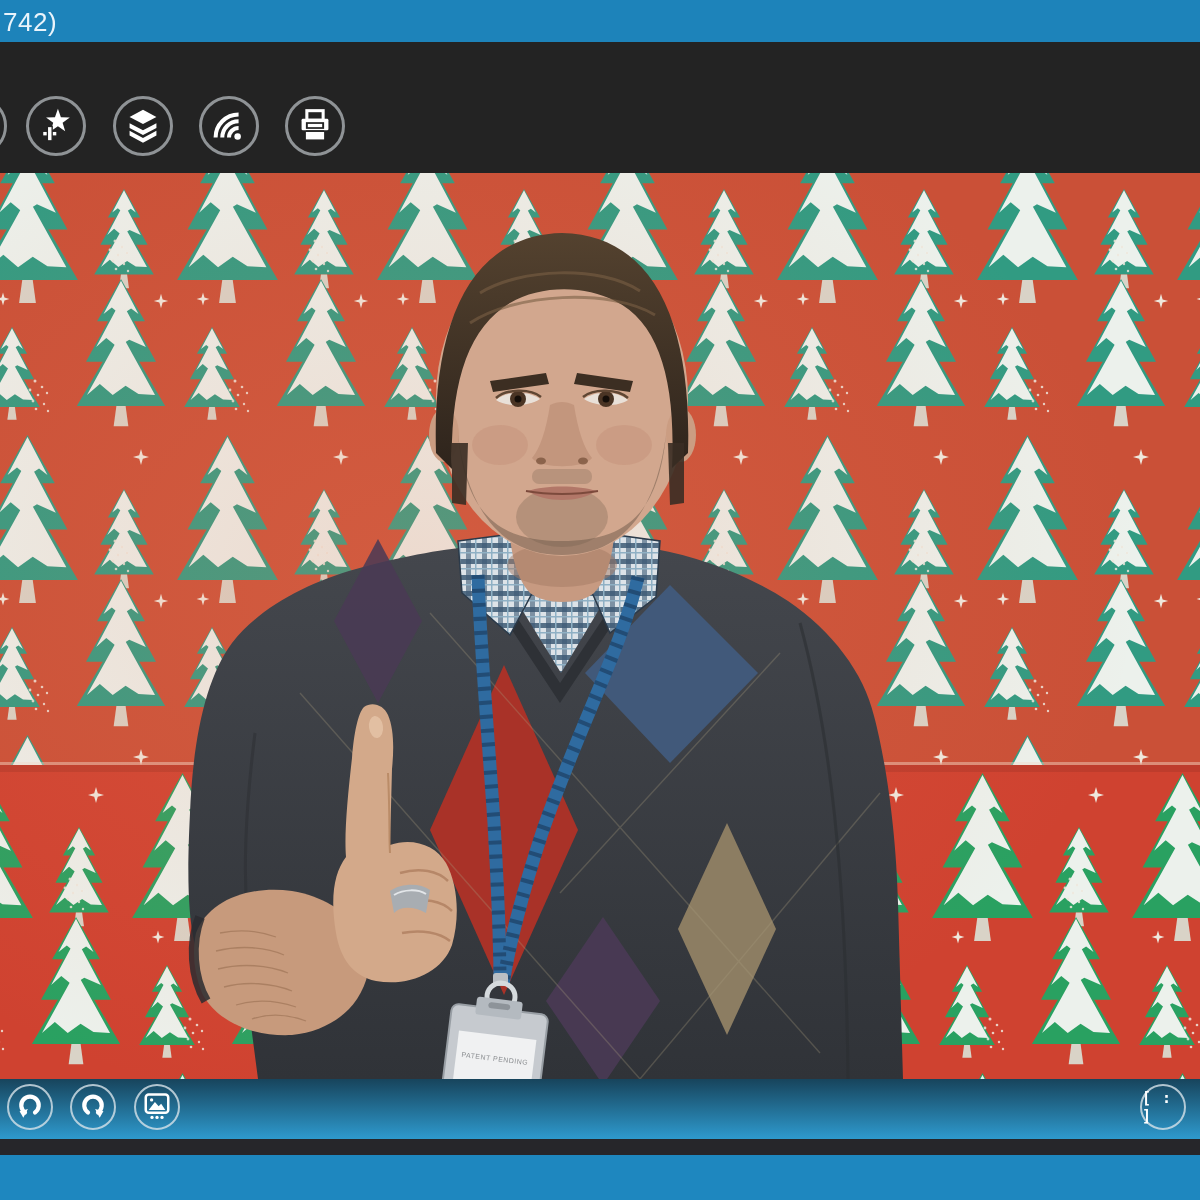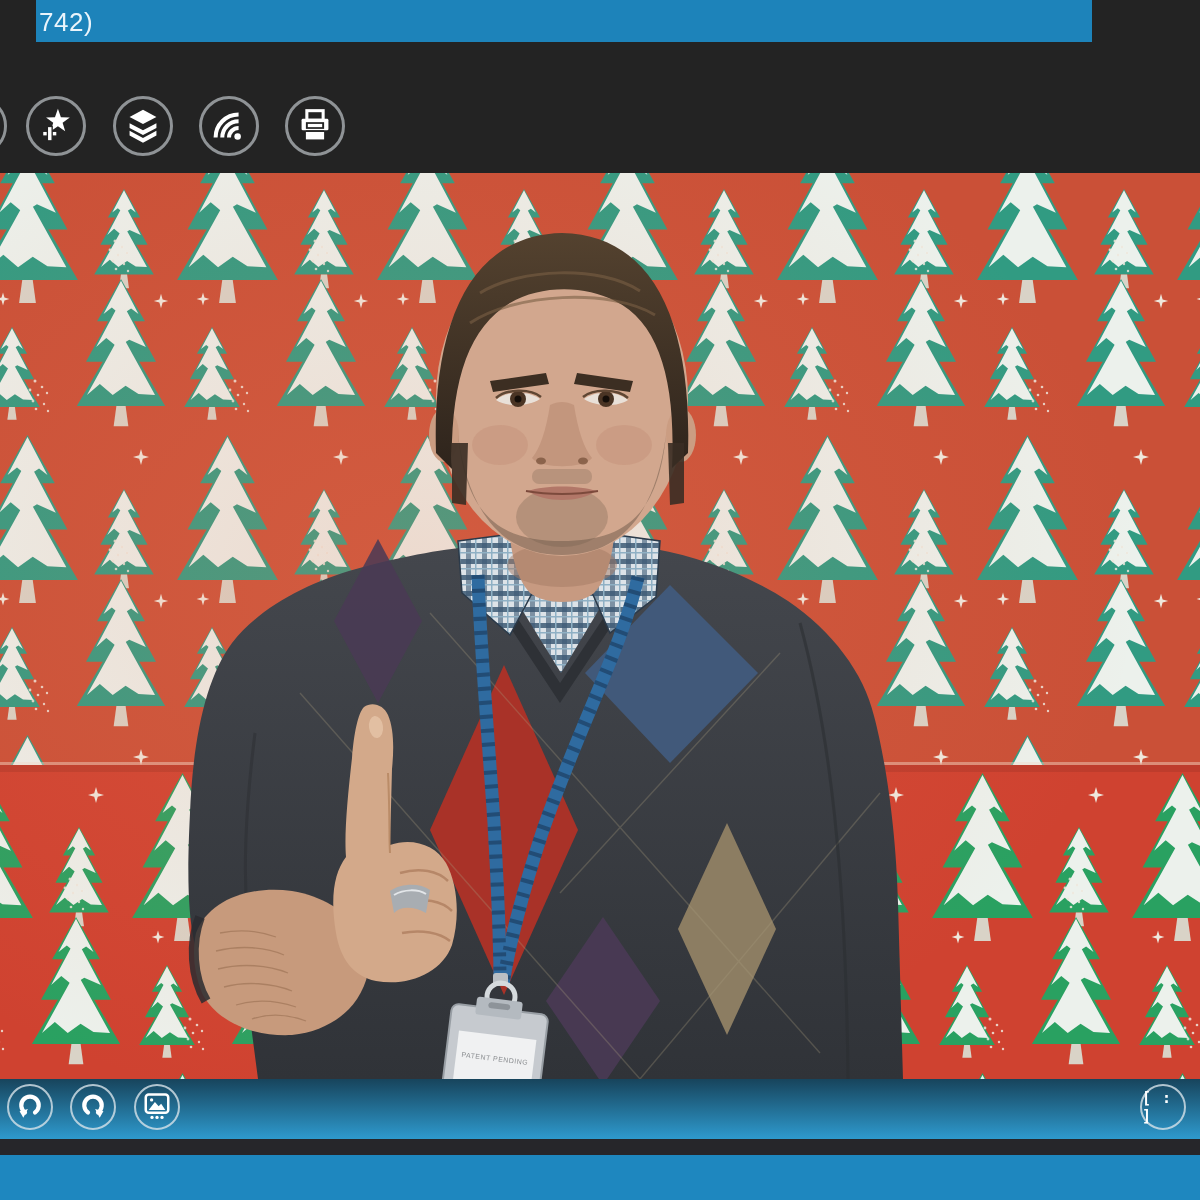--- a/index.html
+++ b/index.html
@@ -1,19 +1,19 @@
 <!DOCTYPE html>
 <html><head>
 <meta charset="utf-8">
 <style>
   html,body{margin:0;padding:0;background:#111;}
   #stage{position:relative;width:1200px;height:1200px;overflow:hidden;
          font-family:"Liberation Sans", sans-serif;background:#232323;}
   
-  .titlebar{position:absolute;left:0;top:0;width:1056px;height:42px;background:#1d83ba;margin-left:36px;}
+  .titlebar{position:absolute;left:0;top:0;width:1200px;height:42px;background:#1d83ba;}
   .titlebar .title{position:absolute;left:3px;top:7px;color:#eaf4fb;font-size:26px;
                    letter-spacing:0.5px;}
   
   .toolbar{position:absolute;left:0;top:42px;width:1200px;height:131px;background:#232323;}
   .cbtn{position:absolute;width:60px;height:60px;border-radius:50%;
         border:3px solid #8f9396;box-sizing:border-box;top:54px;
         display:flex;align-items:center;justify-content:center;}
   .cbtn svg{display:block;}
   
   .photo{position:absolute;left:0;top:173px;width:1200px;height:906px;}

